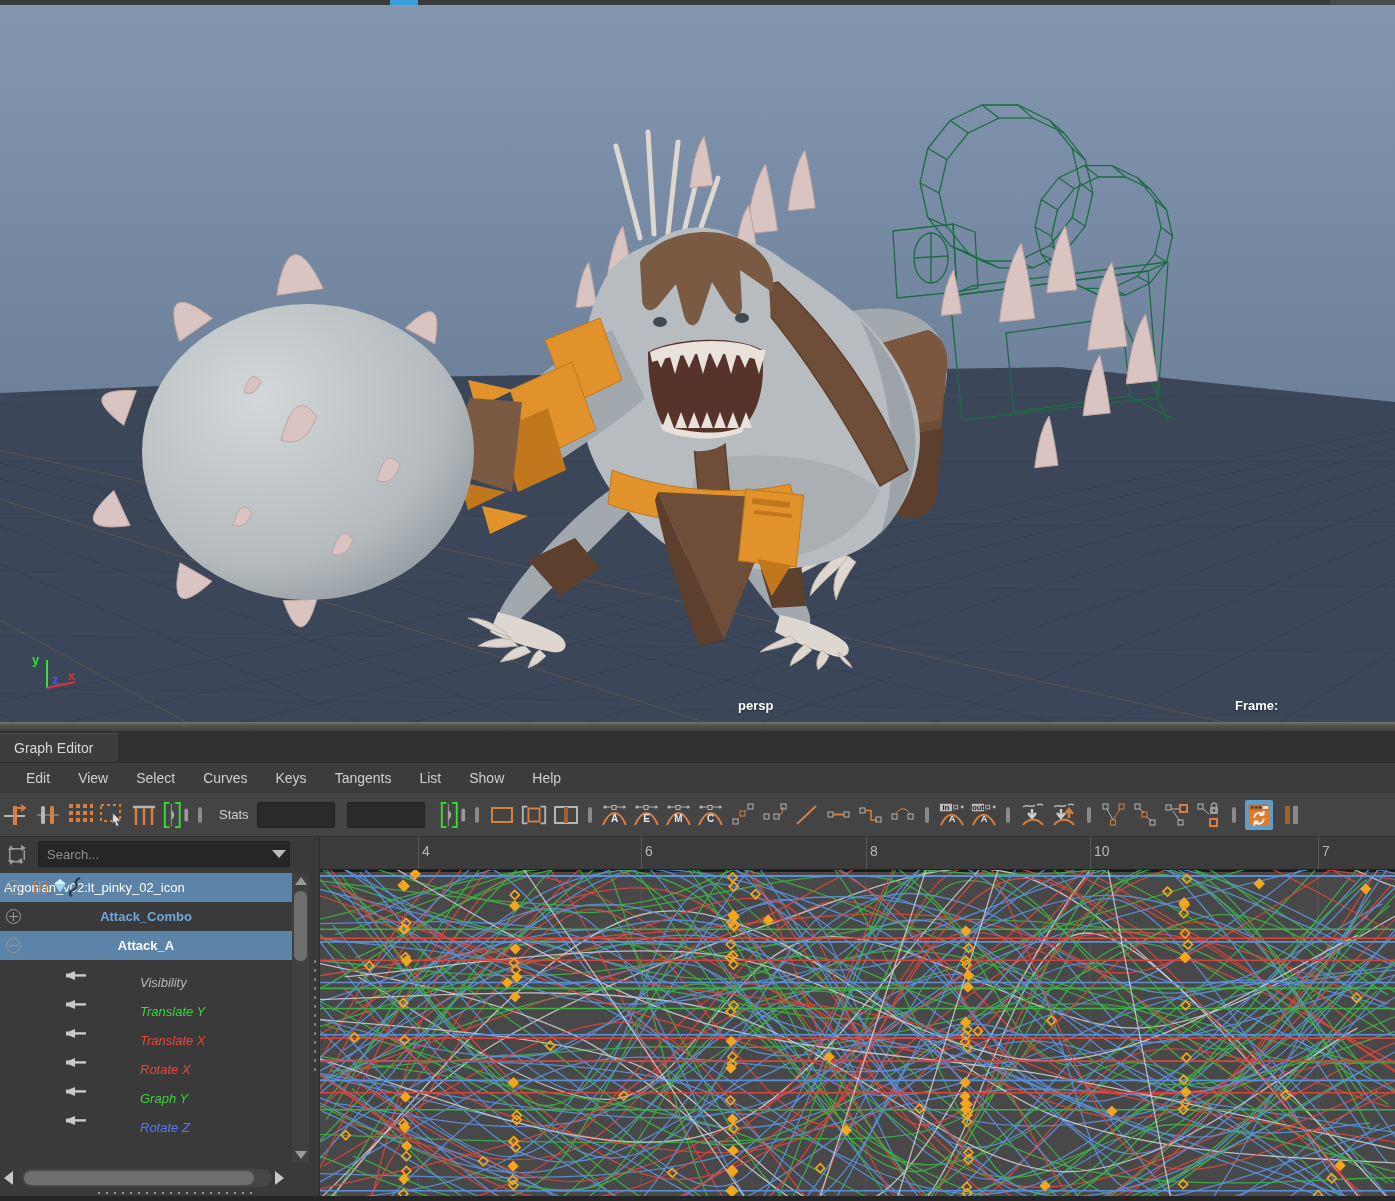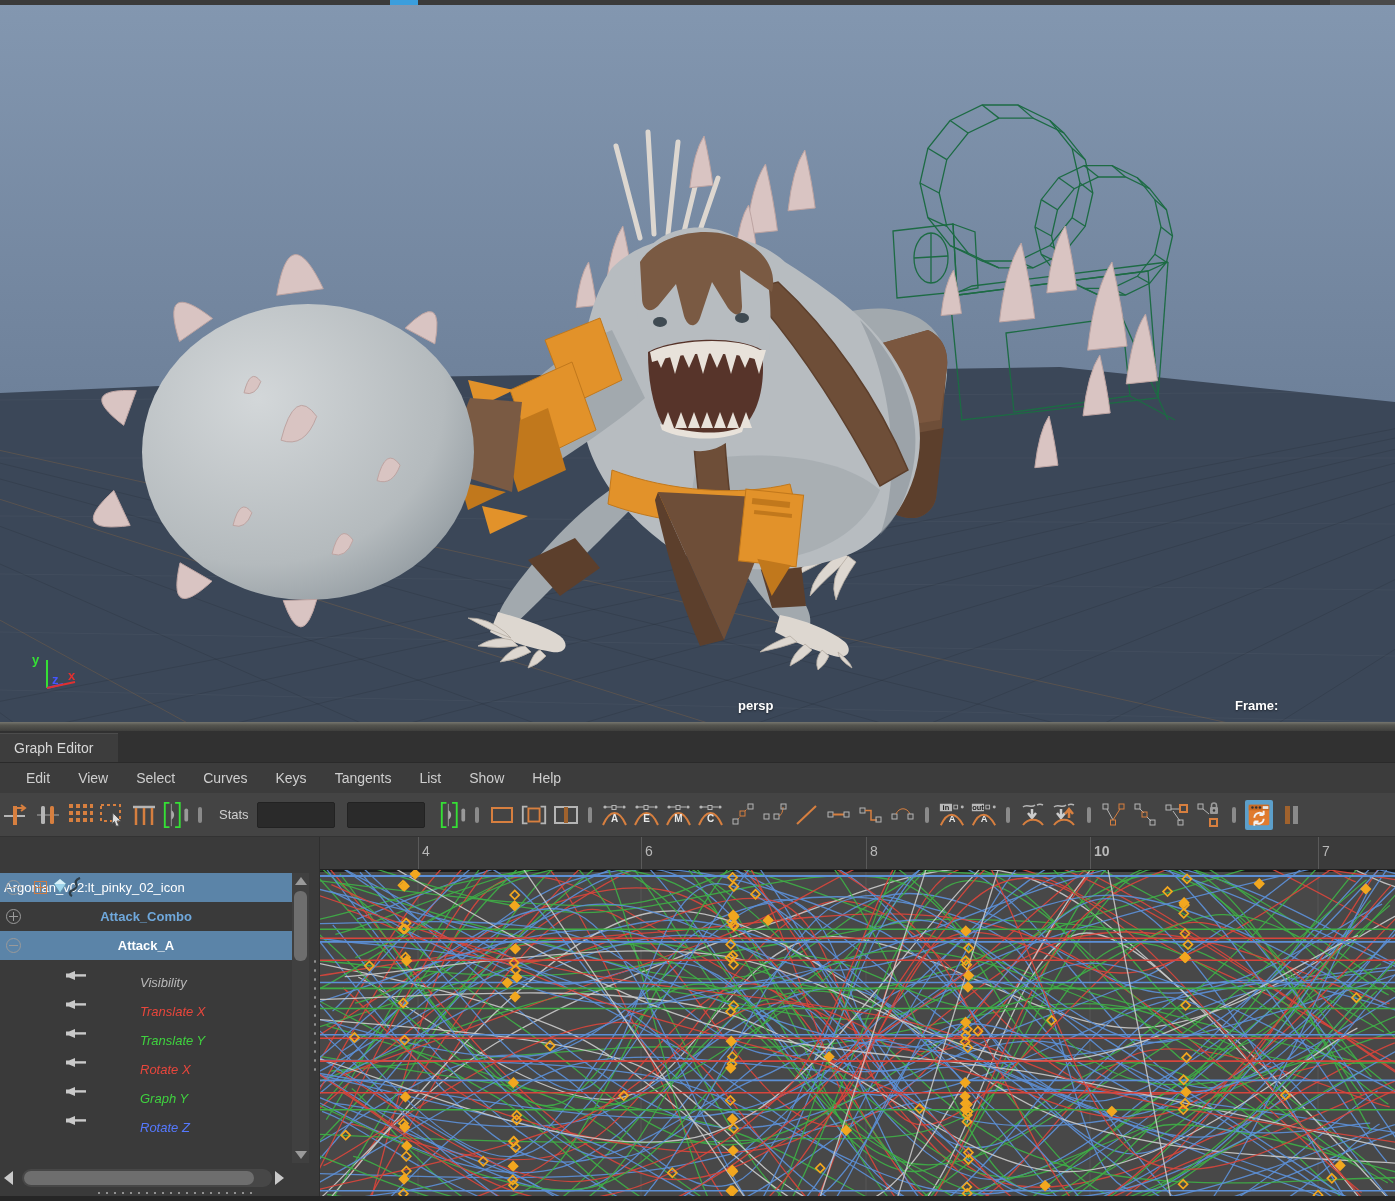--- a/index.html
+++ b/index.html
@@ -624,20 +624,36 @@
           <svg width="20" height="26" viewBox="0 0 20 26">
             <rect x="4" y="4" width="5" height="18" fill="#a0622d"></rect>
             <rect x="12" y="4" width="5" height="18" fill="#8a8a8a"></rect>
           </svg>
         </span>
     </div>
 
     <div id="content">
 
       <div id="sidebar">
+        <div id="search-row">
+          <svg id="list-icon" viewBox="0 0 26 26">
+            <g fill="#9a9a9a">
+              <path d="M4 8 L10 8 L7 3 Z"></path>
+                <path d="M16 8 L22 8 L19 3 Z" transform="rotate(90 19 6)"></path>
+              <path d="M4 18 L10 18 L7 23 Z"></path>
+                <path d="M18 16 L18 22 L13 19 Z"></path>
+              <rect x="7" y="6" width="12" height="1.5"></rect>
+                <rect x="7" y="19" width="12" height="1.5"></rect>
+              <rect x="5" y="8" width="1.5" height="10"></rect>
+                <rect x="19.5" y="8" width="1.5" height="10"></rect>
+            </g>
+          </svg>
+          <input id="search-box" placeholder="Search..." style="">
+          <div id="search-arrow"></div>
+        </div>
         <div id="tree">
             <div class="trow object selected">
               <span class="exp"></span>
              <span class="pbox"></span>
              <svg style="position:absolute;left:52px;top:5px" width="16" height="16" viewBox="0 0 16 16">
                 <path d="M8 1 L14 6 L8 15 L2 6 Z" fill="#9fd4ea" stroke="#5c94ad"></path>
                 <path d="M2 6 H14 L8 1 Z" fill="#d8f0f8"></path>
               </svg>
              <svg style="position:absolute;left:66px;top:4px" width="18" height="20" viewBox="0 0 18 20">
                 <path d="M14 1 C4 5 16 9 7 13 C2 15 4 18 6 19" fill="none" stroke="#2e3d47" stroke-width="2.4"></path>
@@ -657,28 +673,28 @@
                   <path d="M9 2 L9 11 L3 8.5 L0 8.5 L0 4.5 L3 4.5 Z" fill="#c9c9c9"></path>
                   <rect x="9" y="5.2" width="11" height="2.4" fill="#c9c9c9"></rect>
                 </svg></span>
               <span class="lbl" style="color:#b9b9b9">Visibility</span>
             </div>
             <div class="trow channel">
               <span class="bullet"><svg width="22" height="13" viewBox="0 0 22 13">
                   <path d="M9 2 L9 11 L3 8.5 L0 8.5 L0 4.5 L3 4.5 Z" fill="#c9c9c9"></path>
                   <rect x="9" y="5.2" width="11" height="2.4" fill="#c9c9c9"></rect>
                 </svg></span>
-              <span class="lbl" style="color:#e8463c">Translate X</span>
+              <span class="lbl" style="color:#3fd23f">Translate Y</span>
             </div>
             <div class="trow channel">
               <span class="bullet"><svg width="22" height="13" viewBox="0 0 22 13">
                   <path d="M9 2 L9 11 L3 8.5 L0 8.5 L0 4.5 L3 4.5 Z" fill="#c9c9c9"></path>
                   <rect x="9" y="5.2" width="11" height="2.4" fill="#c9c9c9"></rect>
                 </svg></span>
-              <span class="lbl" style="color:#3fd23f">Translate Y</span>
+              <span class="lbl" style="color:#e8463c">Translate X</span>
             </div>
             <div class="trow channel">
               <span class="bullet"><svg width="22" height="13" viewBox="0 0 22 13">
                   <path d="M9 2 L9 11 L3 8.5 L0 8.5 L0 4.5 L3 4.5 Z" fill="#c9c9c9"></path>
                   <rect x="9" y="5.2" width="11" height="2.4" fill="#c9c9c9"></rect>
                 </svg></span>
               <span class="lbl" style="color:#e8463c">Rotate X</span>
             </div>
             <div class="trow channel">
               <span class="bullet"><svg width="22" height="13" viewBox="0 0 22 13">
@@ -713,21 +729,21 @@
 
       <div id="grapharea">
         <div id="ruler">
             <div class="tickline" style="left: 98px;"></div>
             <div class="ticklabel" style="left: 98px;">4</div>
             <div class="tickline" style="left: 321px;"></div>
             <div class="ticklabel" style="left: 321px;">6</div>
             <div class="tickline" style="left: 546px;"></div>
             <div class="ticklabel" style="left: 546px;">8</div>
             <div class="tickline" style="left: 770px;"></div>
-            <div class="ticklabel" style="left: 770px; font-weight: bold;">10</div>
+            <div class="ticklabel" style="left: 770px;">10</div>
             <div class="tickline" style="left: 998px;"></div>
             <div class="ticklabel" style="left: 998px;">7</div>
           </div>
         <svg id="curves" width="1075" height="326" style="background: rgb(72, 72, 72);">
             <line x1="98" y1="0" x2="98" y2="326" stroke="#565656" stroke-width="1"></line>
             <line x1="321" y1="0" x2="321" y2="326" stroke="#565656" stroke-width="1"></line>
             <line x1="546" y1="0" x2="546" y2="326" stroke="#565656" stroke-width="1"></line>
             <line x1="770" y1="0" x2="770" y2="326" stroke="#565656" stroke-width="1"></line>
             <line x1="998" y1="0" x2="998" y2="326" stroke="#565656" stroke-width="1"></line>
             <line x1="0" y1="1" x2="1075" y2="1" stroke="#1c1c1c" stroke-width="2"></line>

